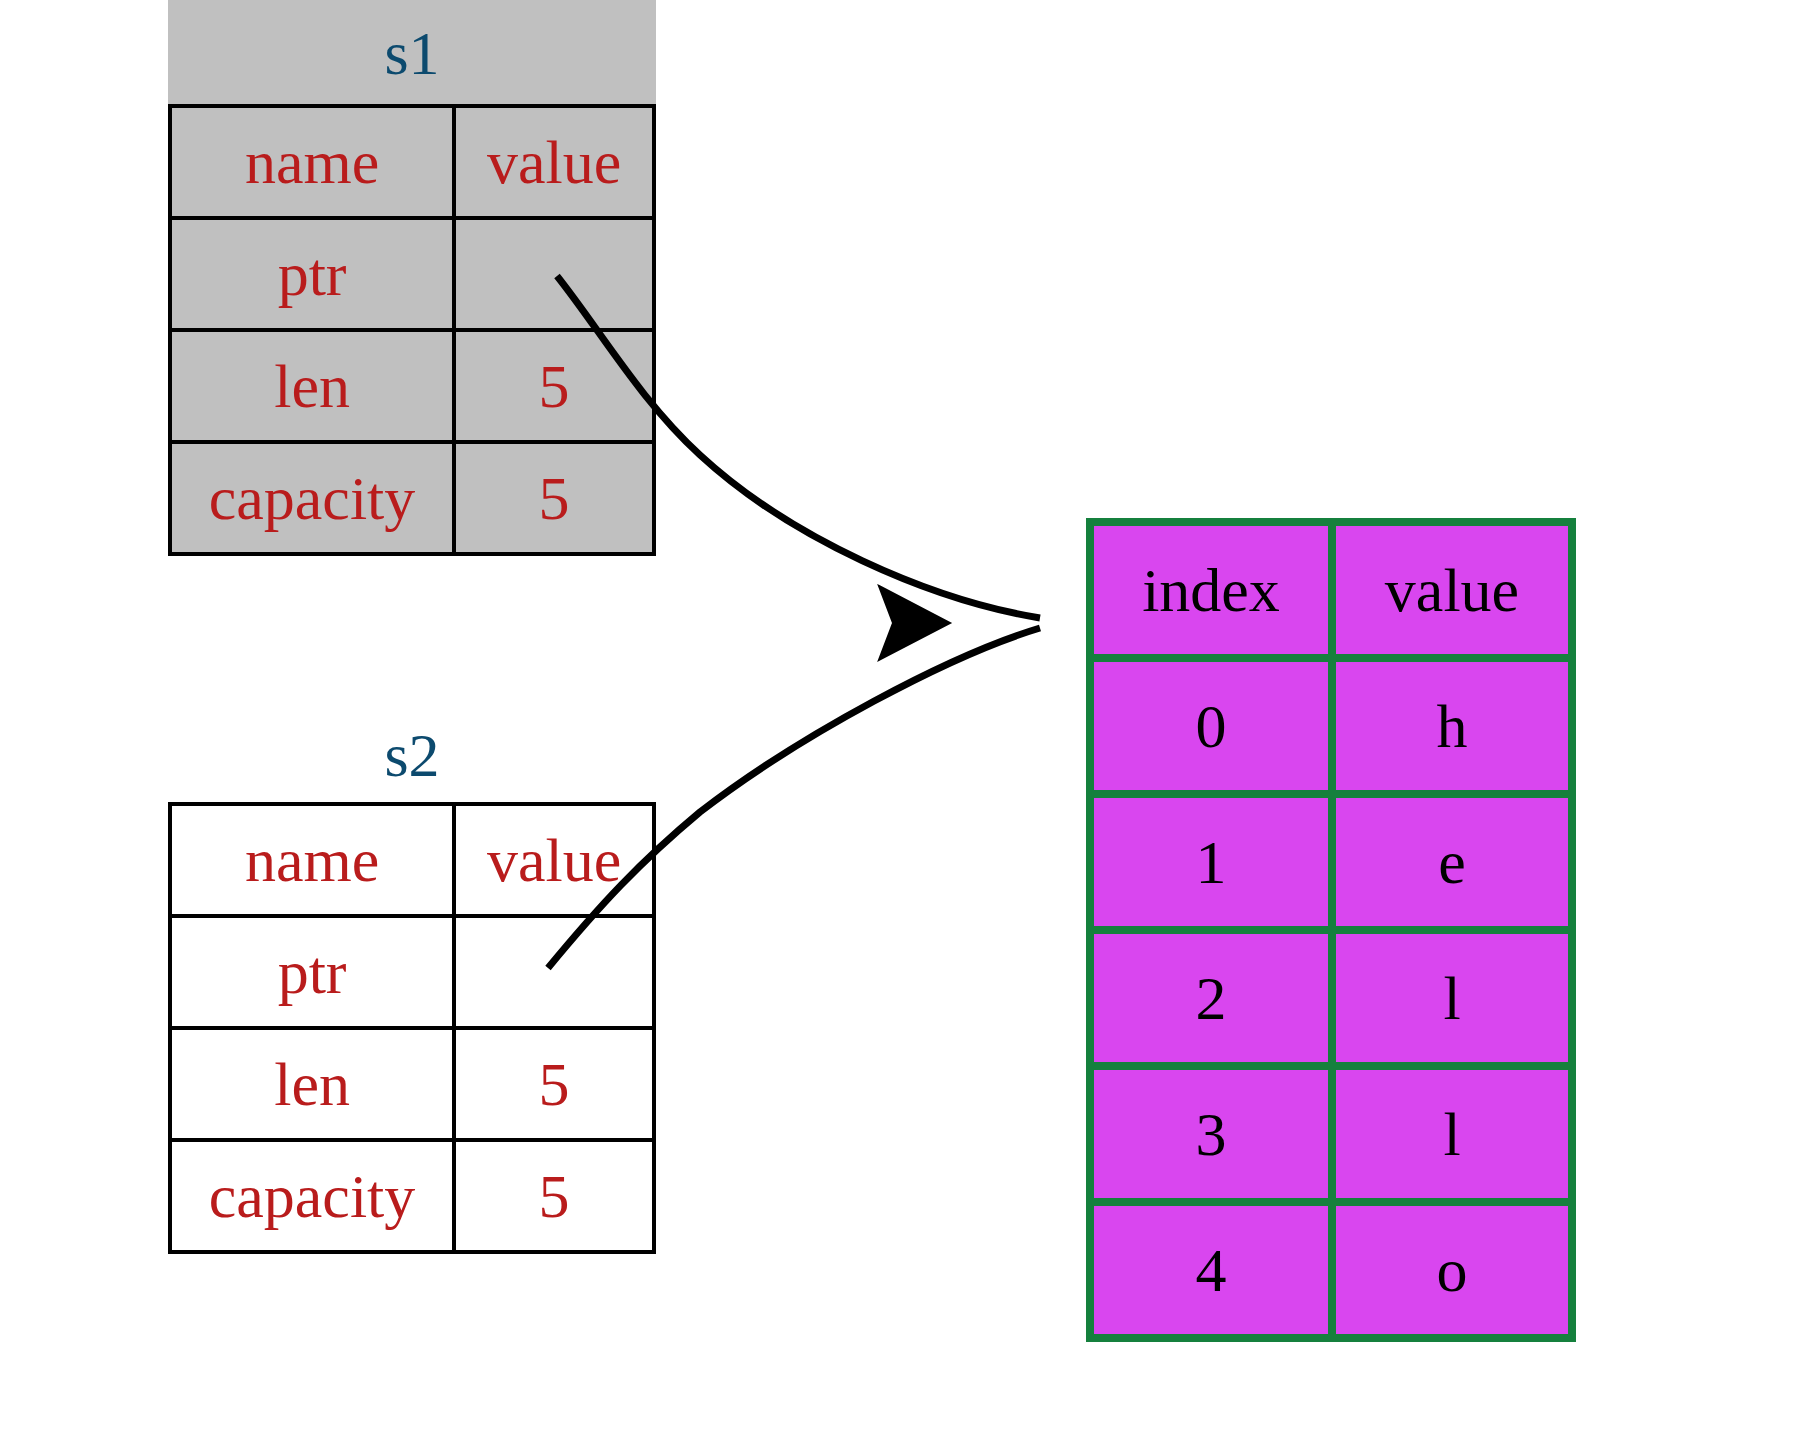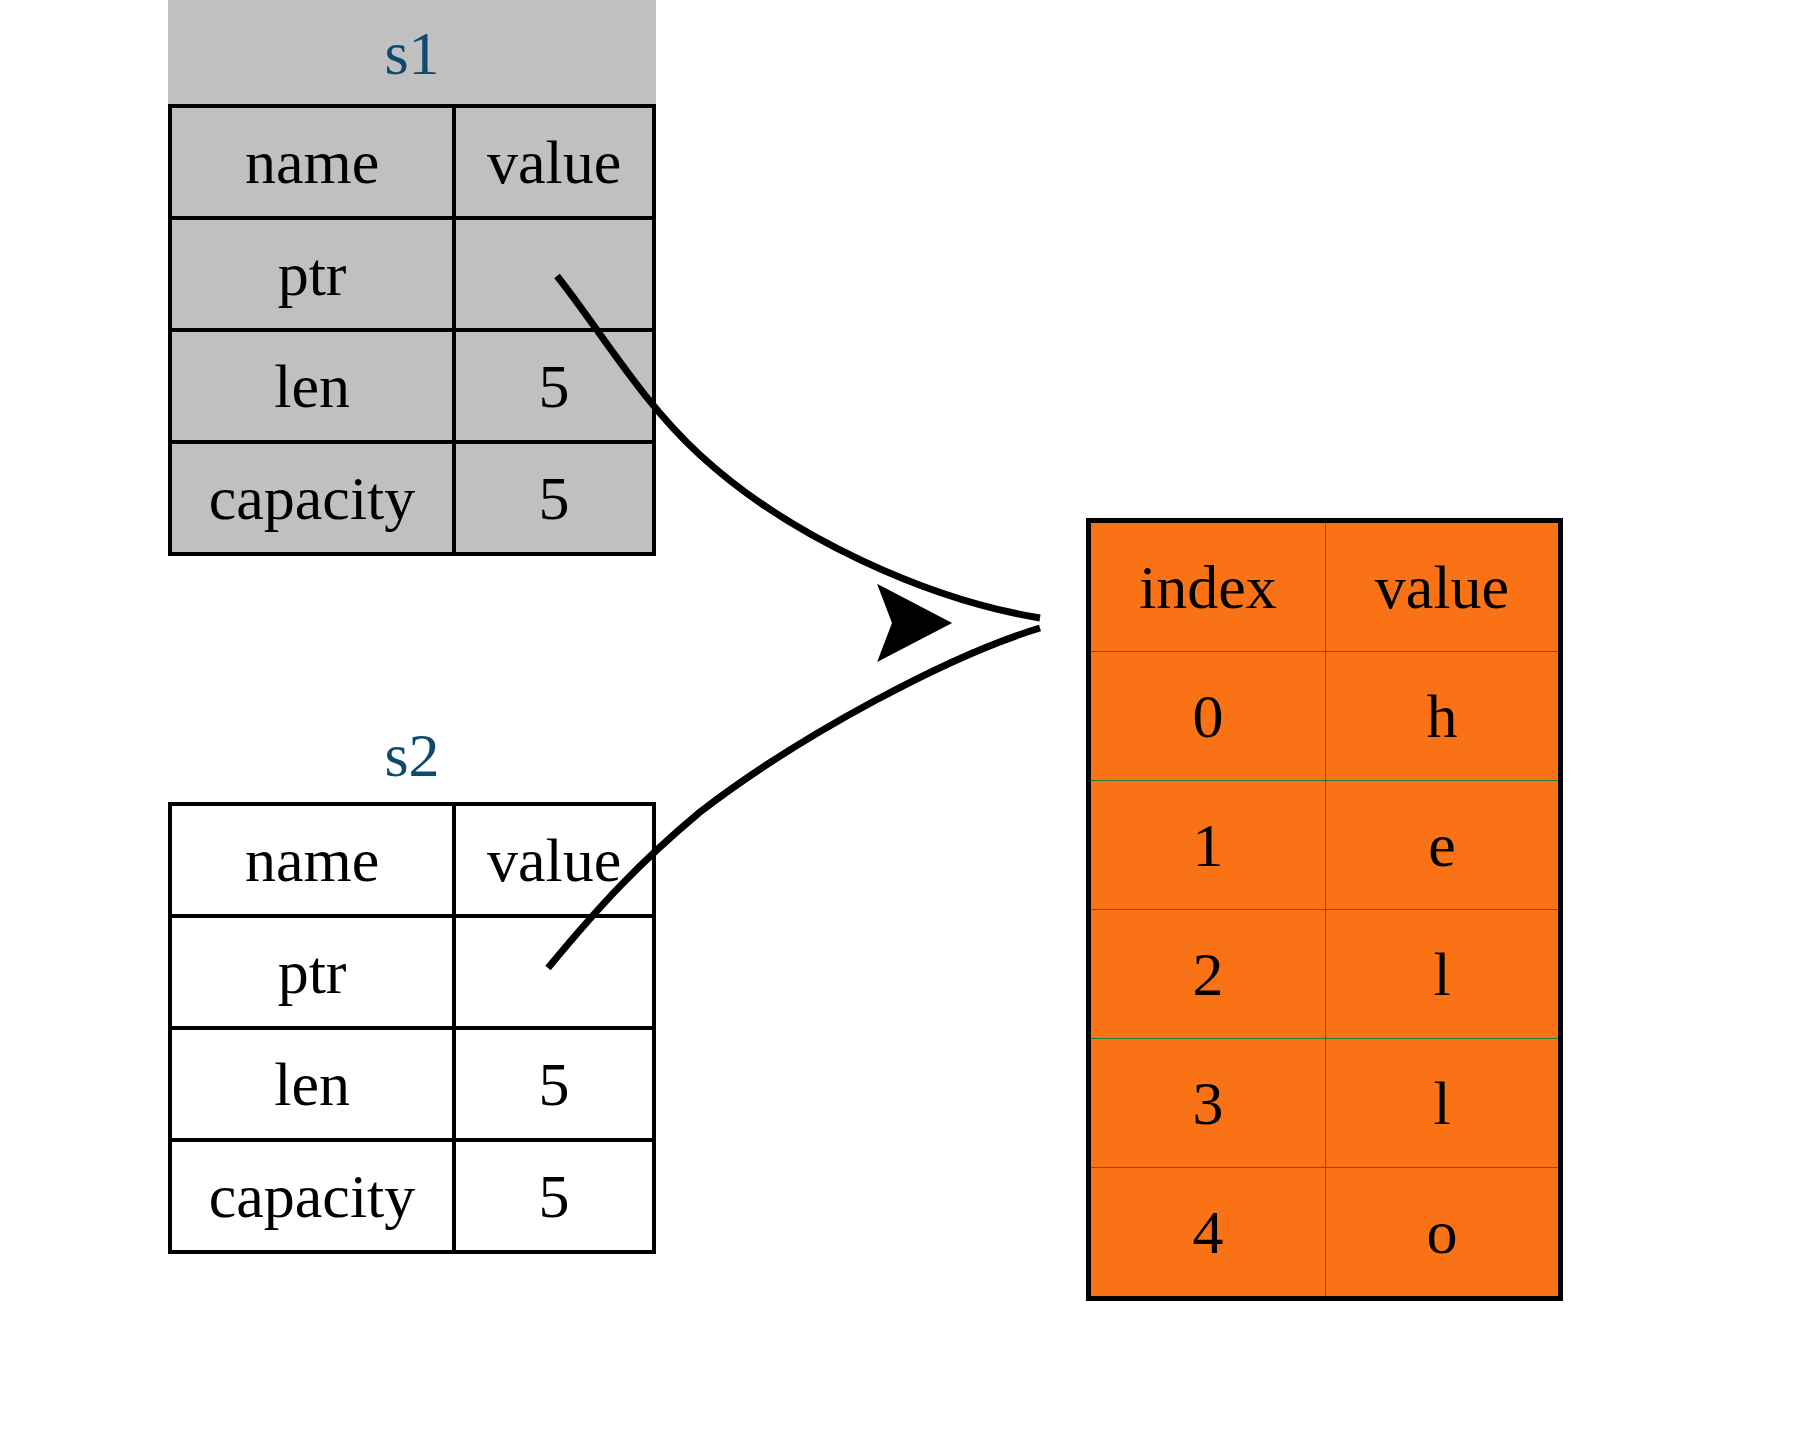--- a/index.html
+++ b/index.html
@@ -36,21 +36,21 @@
     border-collapse: collapse;
     table-layout: fixed;
     border: 4px solid #000000;
   }
   table.kv td {
     border: 4px solid #000000;
     text-align: center;
     vertical-align: middle;
     font-size: 62px;
     line-height: 1;
-    color: #000000;
+    color: #b91c1c;
     padding: 0;
     height: 108px;
     white-space: nowrap;
   }
   table.kv td.col-name { width: 284px; }
   table.kv td.col-value { width: 199px; }
 
   
   .shade-bg {
     position: absolute;
@@ -60,29 +60,29 @@
 
   
   table.arr {
     position: absolute;
     border-collapse: collapse;
     table-layout: fixed;
     border: 5px solid #000000;
     background: #ffffff;
   }
   table.arr td {
-    border: 1px solid #15803d;
+    border: 8px solid #15803d;
     text-align: center;
     vertical-align: middle;
     font-size: 62px;
     line-height: 1;
     color: #000000;
     padding: 0;
     height: 128px;
-    background: #f97316;
+    background: #d946ef;
     white-space: nowrap;
   }
   table.arr td.col-index { width: 234px; }
   table.arr td.col-value { width: 232px; }
 
   
   svg.edges {
     position: absolute;
     left: 0;
     top: 0;

